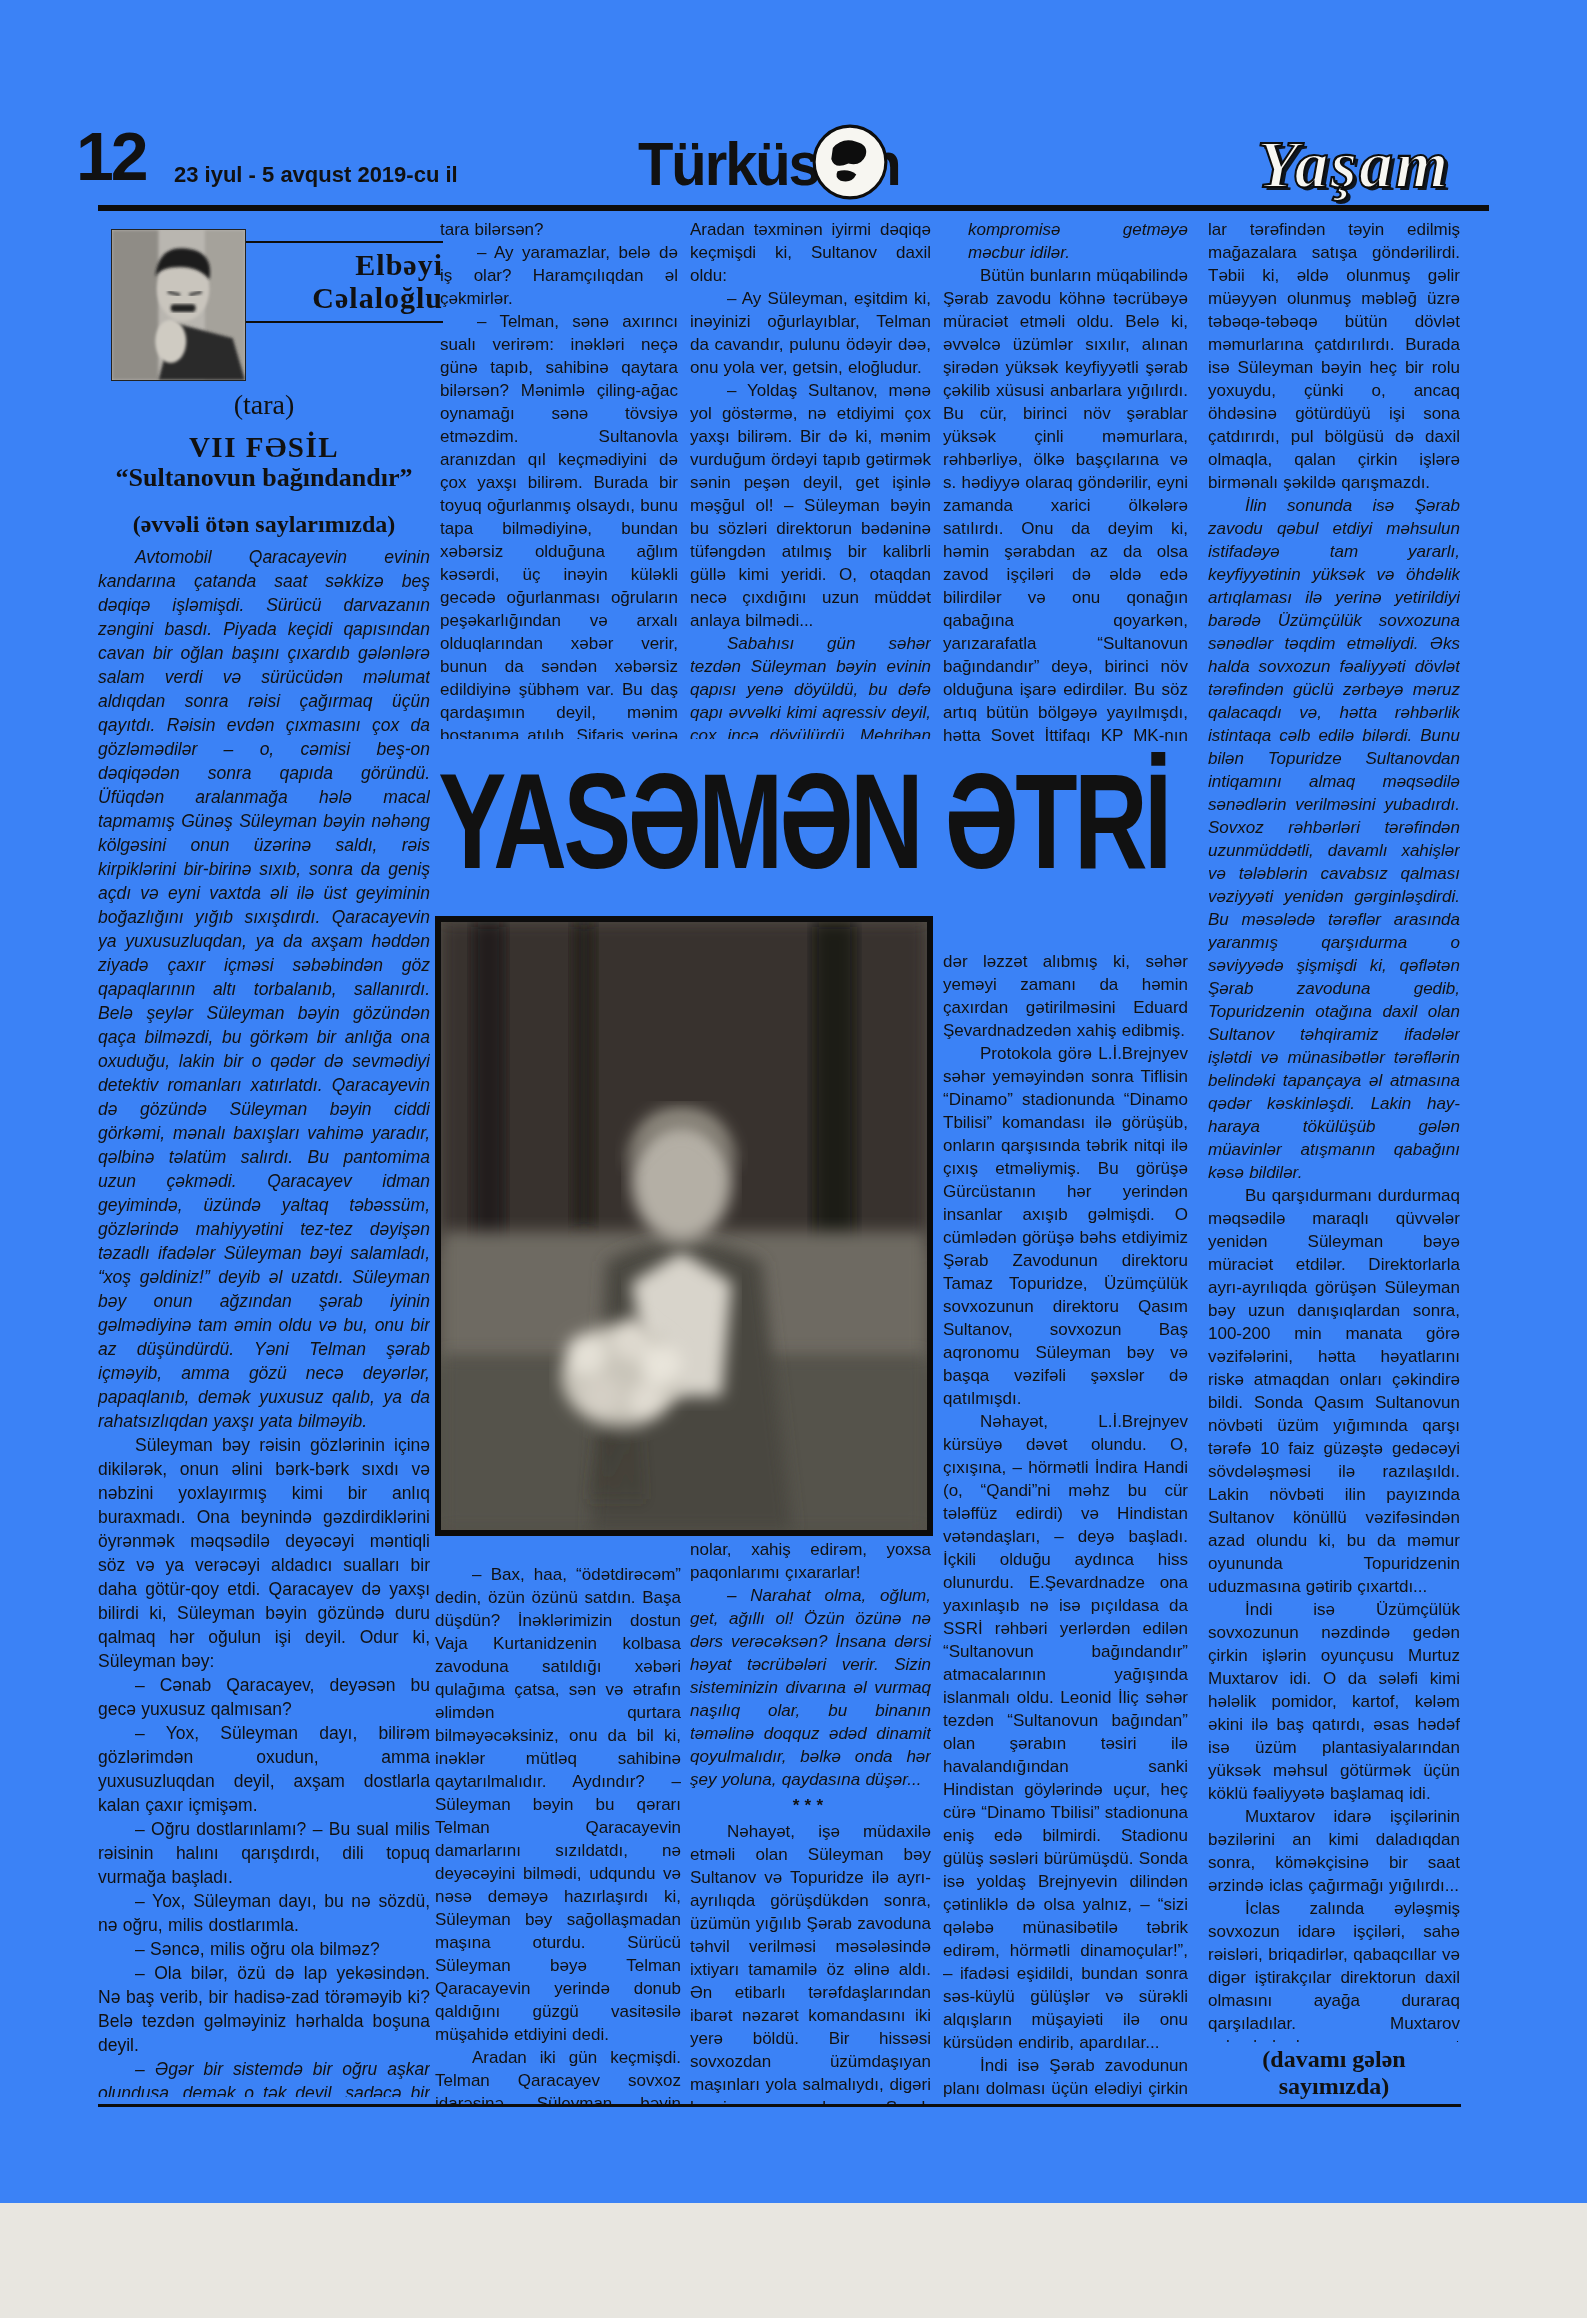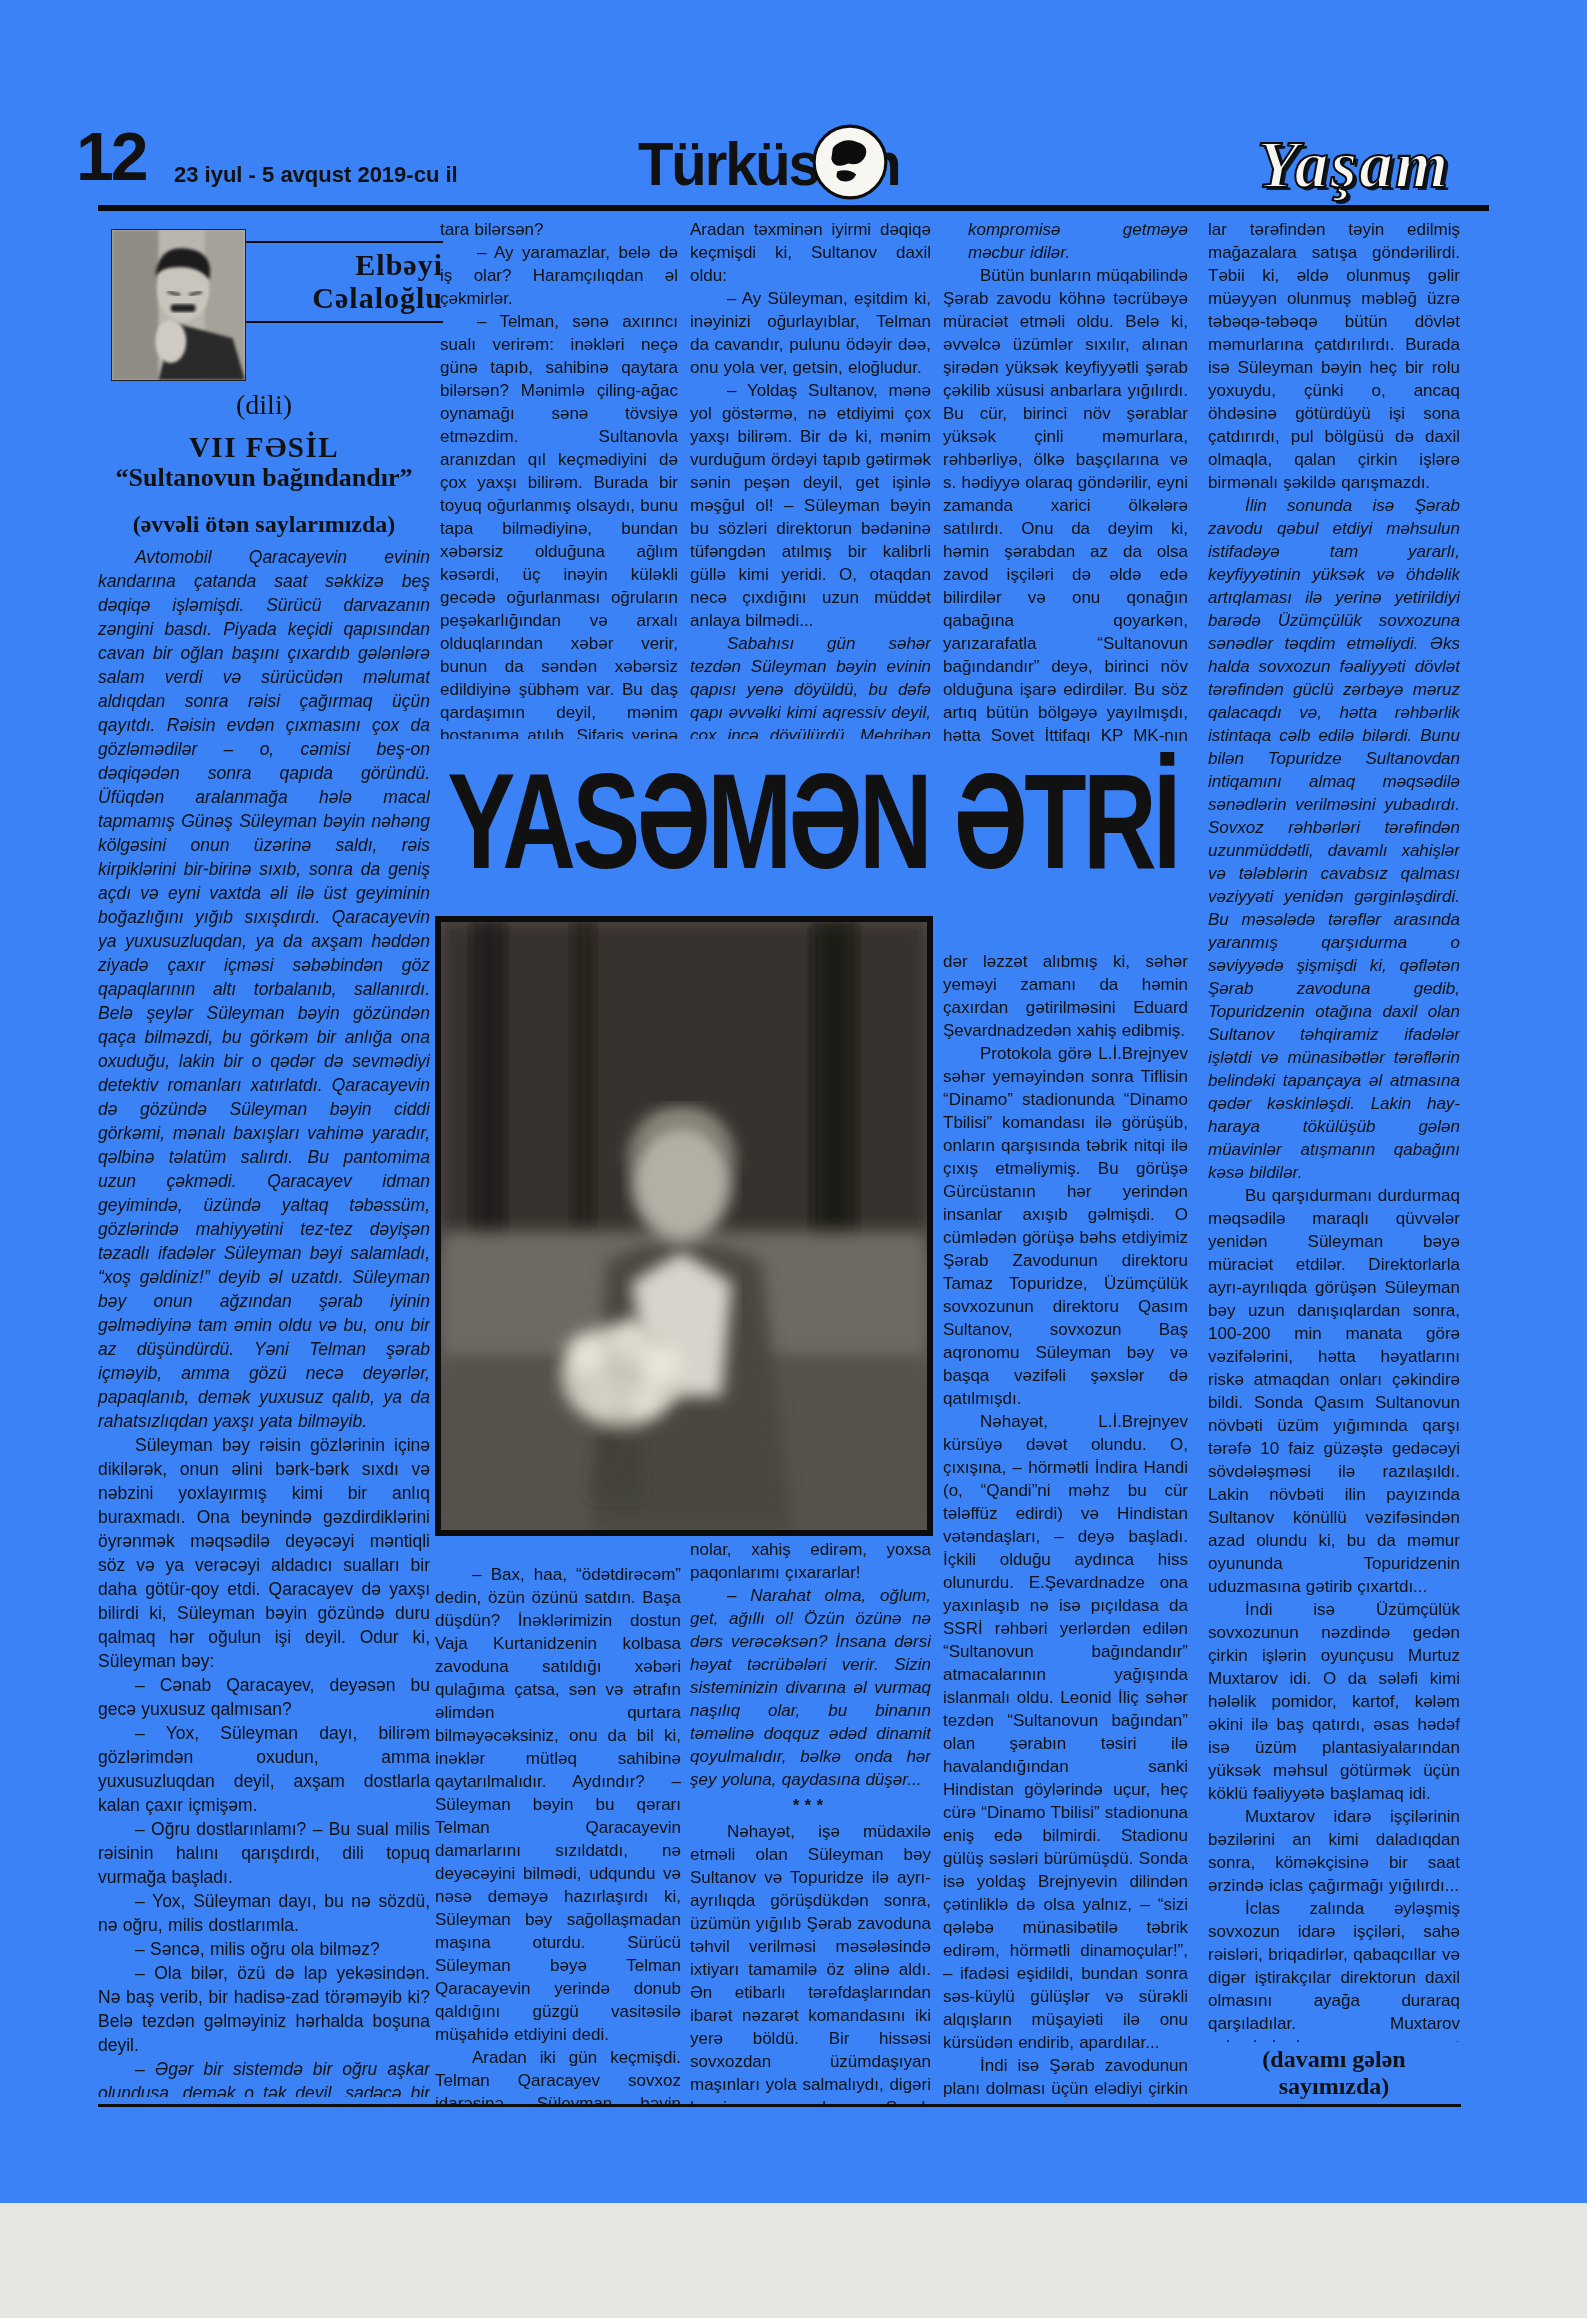--- a/index.html
+++ b/index.html
@@ -23,21 +23,21 @@
   .author-box{position:absolute;left:246px;top:241px;width:197px;border-top:2.1px solid #0d0d0d;border-bottom:2.1px solid #0d0d0d;
               padding:5.2px 0 7.2px 0;text-align:right;font-family:"Liberation Serif","DejaVu Serif",serif;
               font-weight:bold;font-size:30px;line-height:33px;letter-spacing:1px;}
   .c1head{position:absolute;left:98px;width:332px;text-align:center;
           font-family:"Liberation Serif","DejaVu Serif",serif;}
   #genre{top:389px;font-size:28px;}
   #chapter{top:431px;font-size:29px;font-weight:bold;letter-spacing:1.5px;}
   #chapter-title{top:463px;font-size:26px;font-weight:bold;}
   #cont-note{top:511px;font-size:24px;font-weight:bold;}
   
-  .headline{position:absolute;left:435px;top:737px;width:755px;height:170px;display:flex;
+  .headline{position:absolute;left:426px;top:737px;width:755px;height:170px;display:flex;
             align-items:center;justify-content:center;overflow:hidden;text-align:right;}
   .headline span{font-size:102px;font-weight:900;letter-spacing:-3.6px;white-space:nowrap;
                  transform:scaleY(1.32);transform-origin:center;}
   
   .feature-photo{position:absolute;left:435px;top:916px;width:498px;height:620px;
                  border:6.7px solid #0c0c0c;background:#4a4a4a;box-sizing:border-box;}
   
   .textcol{position:absolute;font-size:17px;line-height:23px;text-align:justify;overflow:hidden;
            word-spacing:0.5px;}
   #col1{left:98px;top:545px;width:332px;height:1552px;font-size:17.5px;line-height:24px;}
@@ -85,21 +85,21 @@
     <ellipse cx="46" cy="38" rx="17" ry="21" fill="#c9c5bd" filter="url(#b1)"></ellipse>
     <path d="M28 30 Q30 10 48 12 Q66 14 63 32 Q56 24 44 24 Q32 24 28 30 Z" fill="#1d1d1d" filter="url(#b1)"></path>
     <rect x="38" y="48" width="16" height="5" rx="2" fill="#222" filter="url(#b1)"></rect>
     <path d="M36 40 L44 42 M50 42 L58 40" stroke="#3c3c3c" stroke-width="2" filter="url(#b1)"></path>
     <ellipse cx="38" cy="72" rx="10" ry="14" fill="#cfcbc2" filter="url(#b1)"></ellipse>
   </svg>
   <div class="author-box">
     <div>Elbəyi</div>
     <div>Cəlaloğlu</div>
   </div>
-  <div class="c1head" id="genre">(dili)</div>
+  <div class="c1head" id="genre">(tara)</div>
   <div class="c1head" id="chapter">VII FƏSİL</div>
   <div class="c1head" id="chapter-title">“Sultanovun bağındandır”</div>
   <div class="c1head" id="cont-note">(əvvəli ötən saylarımızda)</div>
 
   <div class="headline">
     <span>YASƏMƏN ƏTRİ</span>
   </div>
 
   <svg class="feature-photo" viewBox="0 0 97 118" preserveAspectRatio="none">
     <defs>

